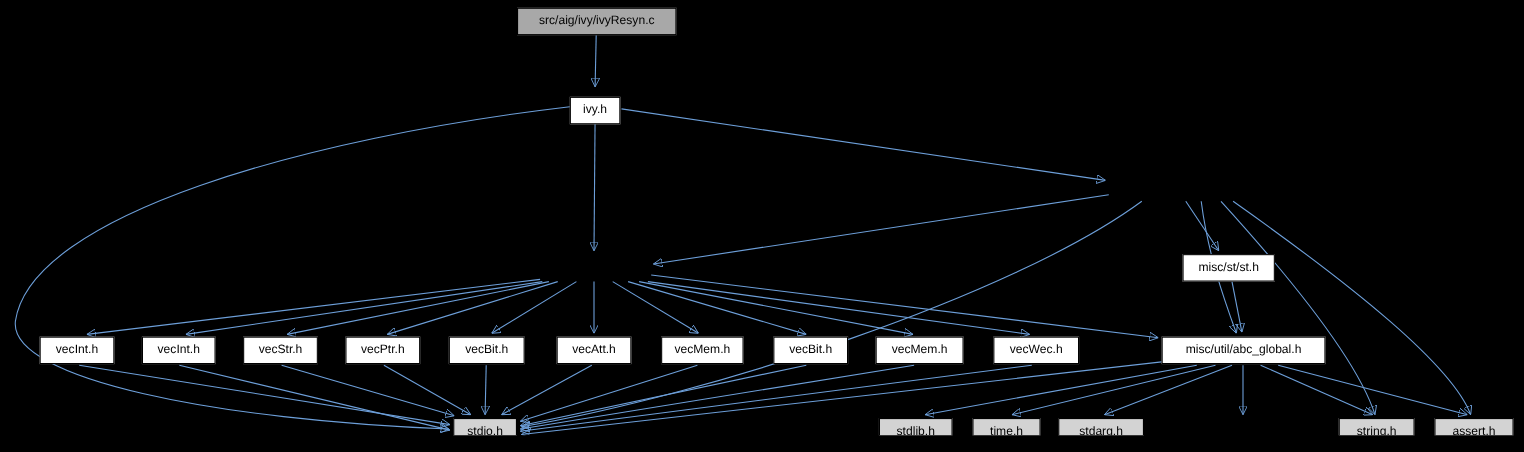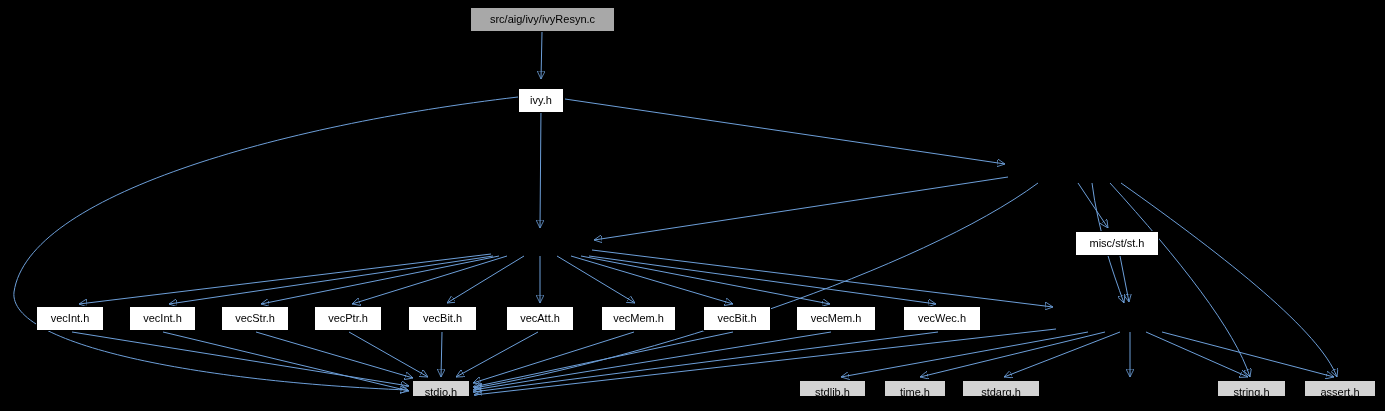--- a/index.html
+++ b/index.html
@@ -88,20 +88,21 @@
   <div class="node" style="left:36px;   top:306px; width:68px;  height:25px">vecInt.h</div>
   <div class="node" style="left:129px;  top:306px; width:67px;  height:25px">vecInt.h</div>
   <div class="node" style="left:221px;  top:306px; width:68px;  height:25px">vecStr.h</div>
   <div class="node" style="left:314px;  top:306px; width:68px;  height:25px">vecPtr.h</div>
   <div class="node" style="left:408px;  top:306px; width:69px;  height:25px">vecBit.h</div>
   <div class="node" style="left:506px;  top:306px; width:68px;  height:25px">vecAtt.h</div>
   <div class="node" style="left:601px;  top:306px; width:75px;  height:25px">vecMem.h</div>
   <div class="node" style="left:703px;  top:306px; width:68px;  height:25px">vecBit.h</div>
   <div class="node" style="left:796px;  top:306px; width:80px;  height:25px">vecMem.h</div>
   <div class="node" style="left:903px;  top:306px; width:78px;  height:25px">vecWec.h</div>
+  <div class="node" style="left:1056px; top:306px; width:149px; height:25px">misc/util/abc_global.h</div>
   <div class="node sys" style="left:412px;  top:380px; width:58px;  height:25px">stdio.h</div>
   <div class="node sys" style="left:799px;  top:380px; width:67px;  height:25px">stdlib.h</div>
   <div class="node sys" style="left:884px;  top:380px; width:62px;  height:25px">time.h</div>
   <div class="node sys" style="left:962px;  top:380px; width:78px;  height:25px">stdarg.h</div>
   <div class="node sys" style="left:1217px; top:380px; width:69px;  height:25px">string.h</div>
   <div class="node sys" style="left:1304px; top:380px; width:72px;  height:25px">assert.h</div>
 
 </div>
 
 </body></html>

